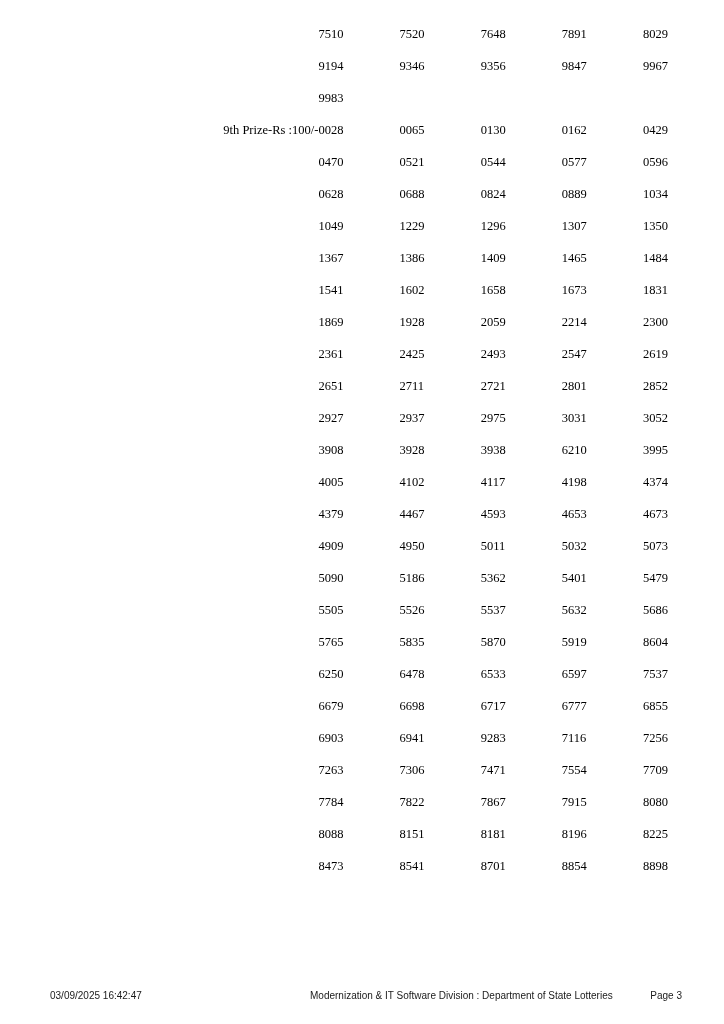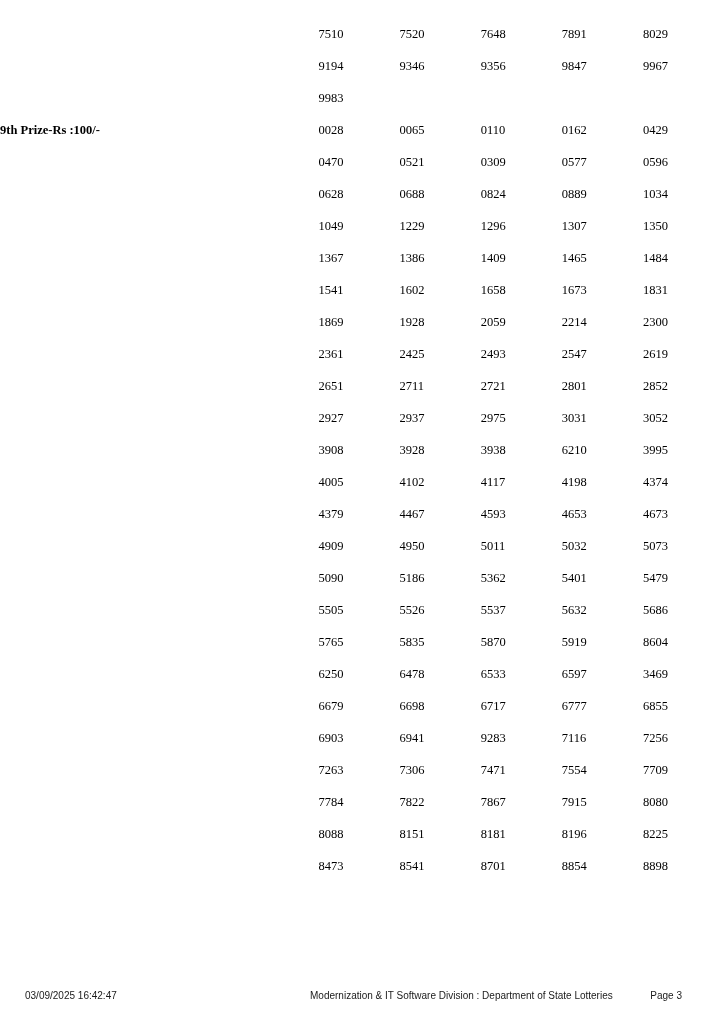--- a/index.html
+++ b/index.html
@@ -36,43 +36,44 @@
   table.result-table td {
     font-size: 12.5px;
     font-family: "Liberation Serif", serif;
     padding: 0;
     height: 32px;
     vertical-align: middle;
     white-space: nowrap;
   }
   td.label-cell {
     width: 318px;
+    text-align: right;
     padding-right: 122px;
     box-sizing: border-box;
-    font-weight: bold;
+    font-weight: normal;
     font-size: 12.8px;
   }
   td.num-cell {
     width: 81px;
     text-align: left;
     padding-left: 0px;
   }
   .footer {
     position: absolute;
     left: 0;
     bottom: 18px;
     width: 724px;
     height: 16px;
     font-size: 10px;
     font-family: "Liberation Sans", sans-serif;
     color: #1a1a1a;
   }
   .footer .f-left {
     position: absolute;
-    left: 25px;
+    left: 50px;
     top: 0;
   }
   .footer .f-center {
     position: absolute;
     left: 310px;
     top: 0;
   }
   .footer .f-right {
     position: absolute;
     right: 42px;
@@ -110,29 +111,29 @@
           <td class="num-cell"></td>
           <td class="num-cell"></td>
           <td class="num-cell"></td>
           <td class="num-cell"></td>
         </tr>
 
         <tr>
           <td class="label-cell">9th Prize-Rs :100/-</td>
           <td class="num-cell">0028</td>
           <td class="num-cell">0065</td>
-          <td class="num-cell">0110</td>
+          <td class="num-cell">0130</td>
           <td class="num-cell">0162</td>
           <td class="num-cell">0429</td>
         </tr>
         <tr>
           <td class="label-cell"></td>
           <td class="num-cell">0470</td>
           <td class="num-cell">0521</td>
-          <td class="num-cell">0309</td>
+          <td class="num-cell">0544</td>
           <td class="num-cell">0577</td>
           <td class="num-cell">0596</td>
         </tr>
         <tr>
           <td class="label-cell"></td>
           <td class="num-cell">0628</td>
           <td class="num-cell">0688</td>
           <td class="num-cell">0824</td>
           <td class="num-cell">0889</td>
           <td class="num-cell">1034</td>
@@ -248,21 +249,21 @@
           <td class="num-cell">5870</td>
           <td class="num-cell">5919</td>
           <td class="num-cell">8604</td>
         </tr>
         <tr>
           <td class="label-cell"></td>
           <td class="num-cell">6250</td>
           <td class="num-cell">6478</td>
           <td class="num-cell">6533</td>
           <td class="num-cell">6597</td>
-          <td class="num-cell">3469</td>
+          <td class="num-cell">7537</td>
         </tr>
         <tr>
           <td class="label-cell"></td>
           <td class="num-cell">6679</td>
           <td class="num-cell">6698</td>
           <td class="num-cell">6717</td>
           <td class="num-cell">6777</td>
           <td class="num-cell">6855</td>
         </tr>
         <tr>

